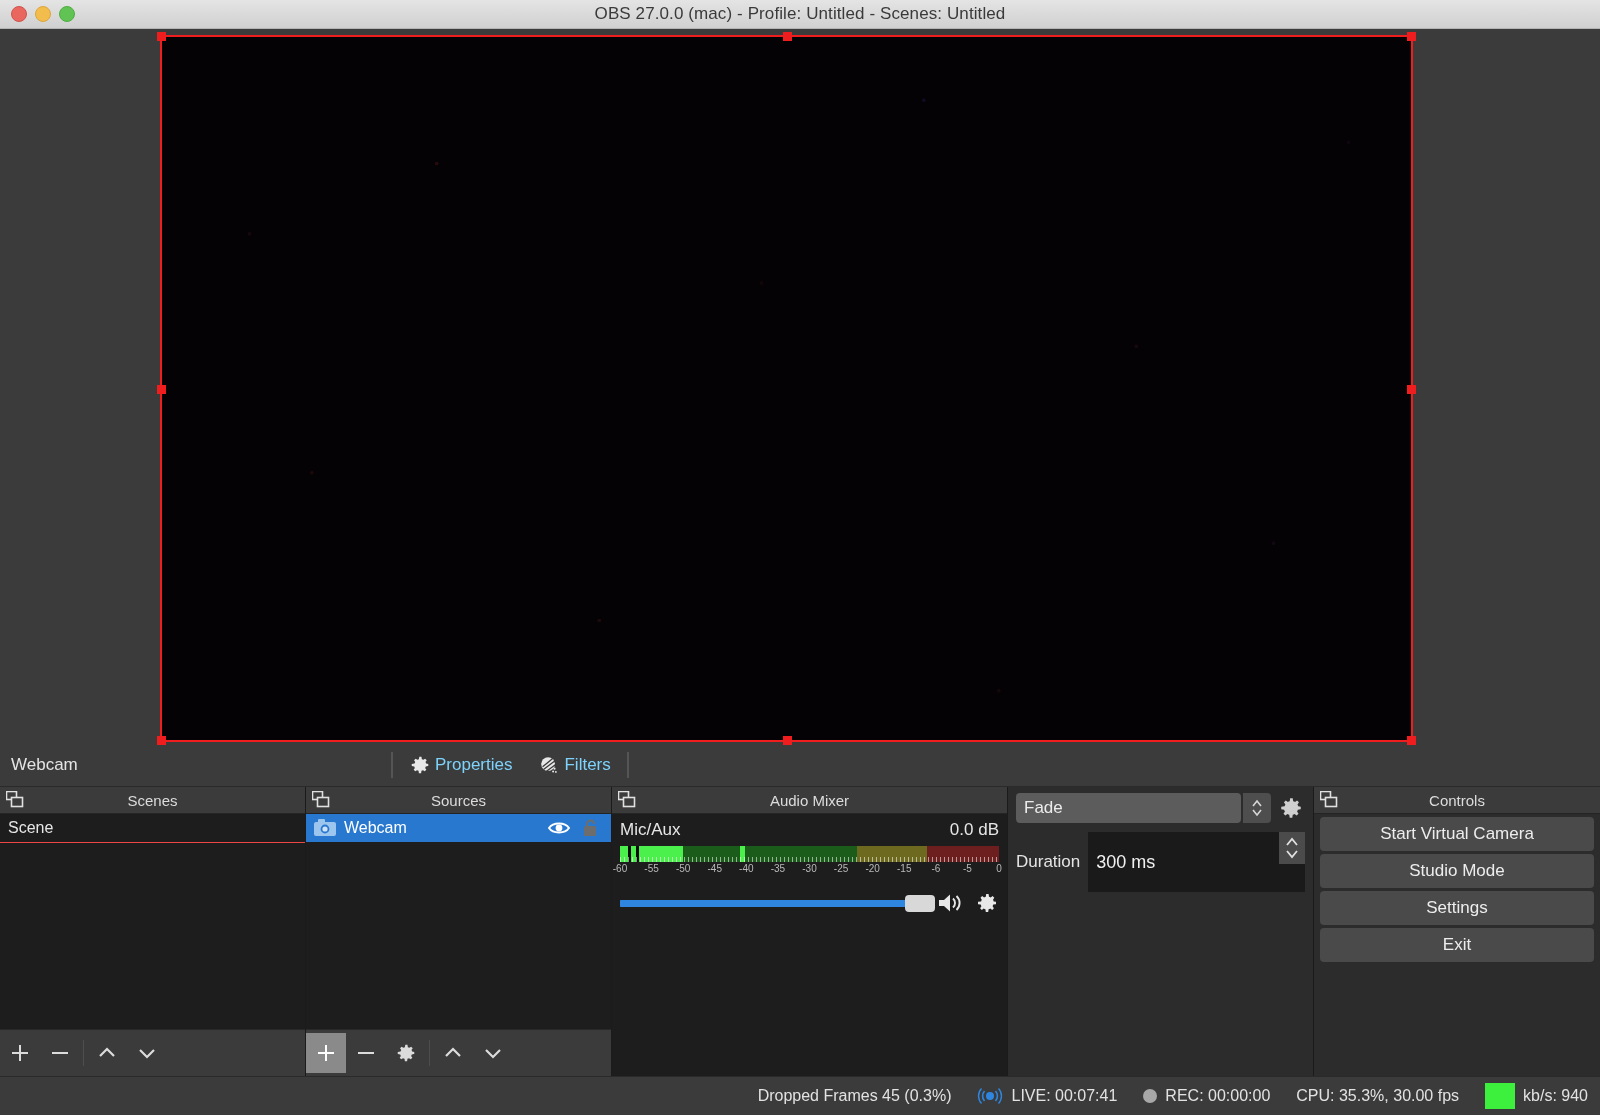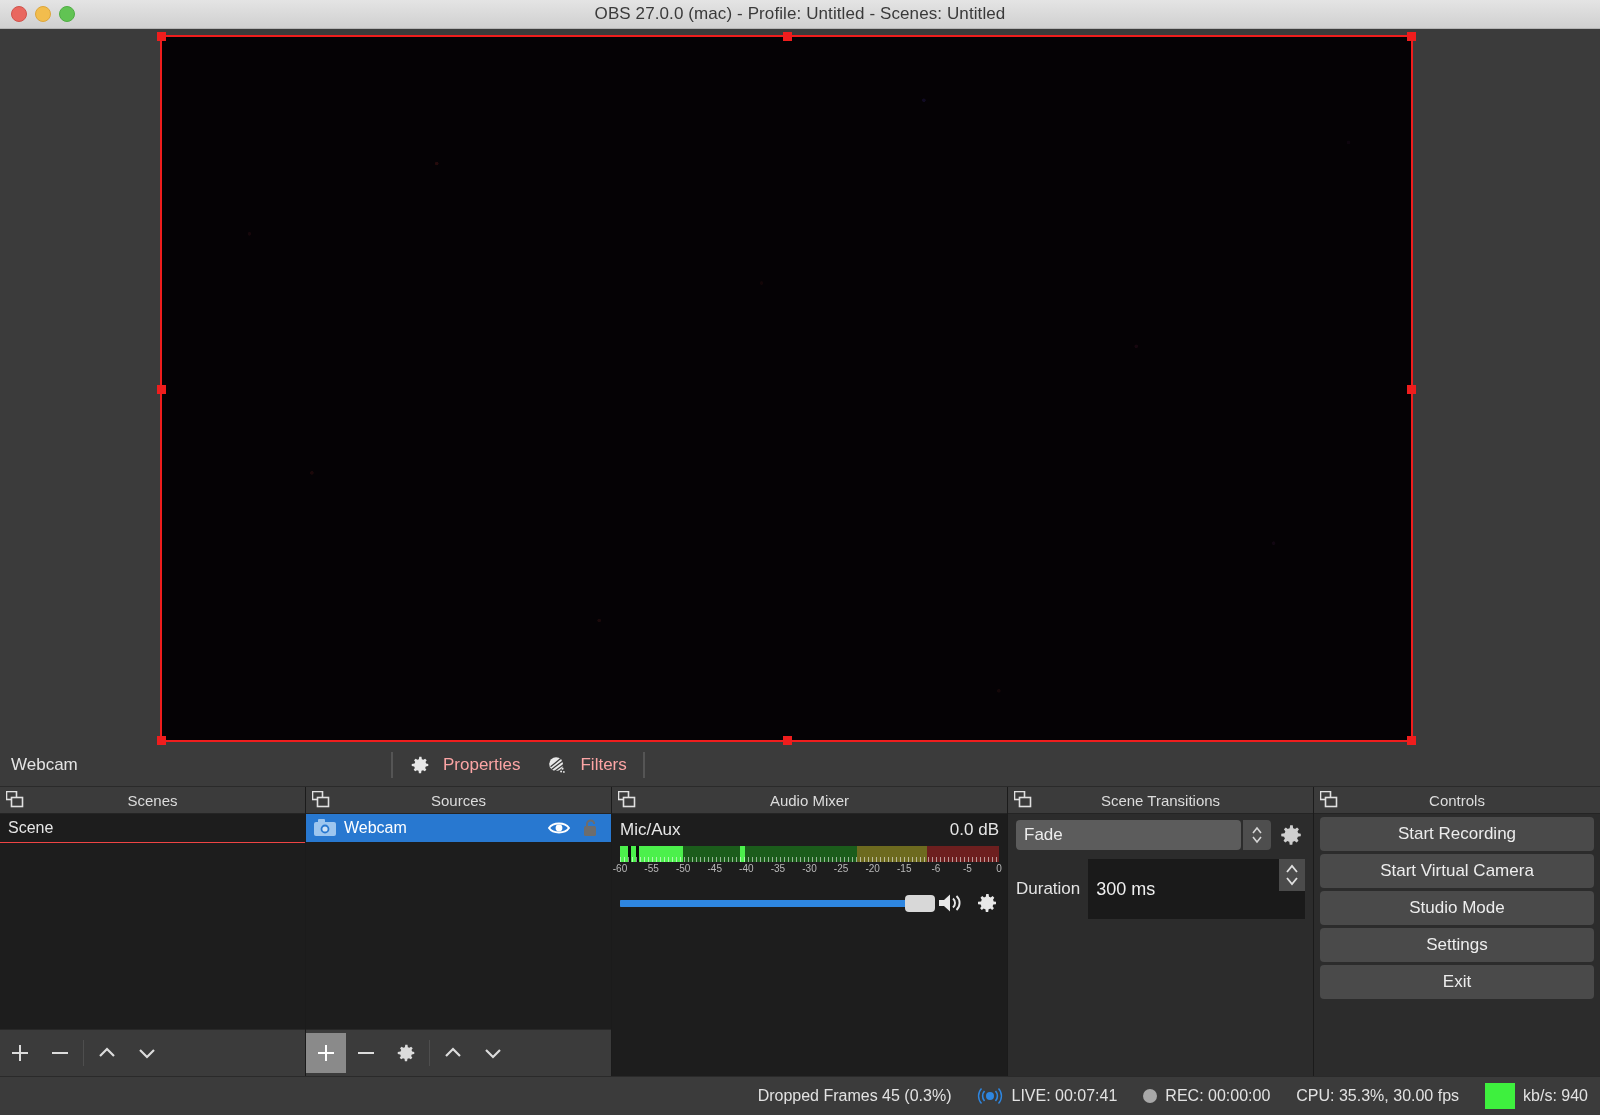--- a/index.html
+++ b/index.html
@@ -119,23 +119,23 @@
   }
   .tb-sep {
     width: 2px;
     height: 26px;
     background: #555;
     margin: 0 10px;
   }
   .tb-btn {
     display: flex;
     align-items: center;
-    gap: 12px;
+    gap: 4px;
     font-size: 17px;
-    color: #fca5a5;
+    color: #7dd3fc;
     padding: 2px 6px;
     cursor: default;
   }
 
   
   .docks {
     flex: 1;
     display: flex;
     min-height: 0;
     background: #0ea5e9;
@@ -637,29 +637,20 @@
             <svg width="24" height="24" viewBox="0 0 24 24">
                 <path fill="#e8e8e8" d="M12 8.2a3.8 3.8 0 100 7.6 3.8 3.8 0 000-7.6zm0 6a2.2 2.2 0 110-4.4 2.2 2.2 0 010 4.4z"></path>
                 <path fill="#e8e8e8" d="M21 13.2v-2.4l-2.3-.4a6.9 6.9 0 00-.7-1.7l1.3-1.9-1.7-1.7-1.9 1.3a6.9 6.9 0 00-1.7-.7L13.6 3h-2.4l-.4 2.7c-.6.15-1.15.4-1.7.7L7.2 5.1 5.5 6.8l1.3 1.9c-.3.55-.55 1.1-.7 1.7L3 10.8v2.4l2.7.4c.15.6.4 1.15.7 1.7l-1.3 1.9 1.7 1.7 1.9-1.3c.55.3 1.1.55 1.7.7l.4 2.7h2.4l.4-2.7c.6-.15 1.15-.4 1.7-.7l1.9 1.3 1.7-1.7-1.3-1.9c.3-.55.55-1.1.7-1.7l2.3-.4z"></path>
               </svg>
           </span>
         </div>
       </div>
     </div>
 
     <div class="dock dock-transitions">
-      <div class="dock-title">
-        <span class="float-icon">
-          <svg width="18" height="17" viewBox="0 0 18 17">
-              <rect x="0.5" y="0.5" width="10" height="8" fill="none" stroke="#e0e0e0" stroke-width="1.6"></rect>
-              <rect x="5.5" y="6.5" width="11" height="9" fill="#3b3b3b" stroke="#e0e0e0" stroke-width="1.6"></rect>
-            </svg>
-        </span>
-        <span>Scene Transitions</span>
-      </div>
       <div class="dock-body gray tr-body">
         <div class="tr-row">
           <div class="combo">
             <span>Fade</span>
           </div>
           <div class="combo-arrows">
             <svg width="14" height="22" viewBox="0 0 14 22">
                 <path d="M3 9 L7 4 L11 9" stroke="#d6d6d6" stroke-width="1.6" fill="none"></path>
                 <path d="M3 13 L7 18 L11 13" stroke="#d6d6d6" stroke-width="1.6" fill="none"></path>
               </svg>
@@ -692,21 +683,20 @@
       <div class="dock-title">
         <span class="float-icon">
           <svg width="18" height="17" viewBox="0 0 18 17">
               <rect x="0.5" y="0.5" width="10" height="8" fill="none" stroke="#e0e0e0" stroke-width="1.6"></rect>
               <rect x="5.5" y="6.5" width="11" height="9" fill="#3b3b3b" stroke="#e0e0e0" stroke-width="1.6"></rect>
             </svg>
         </span>
         <span>Controls</span>
       </div>
       <div class="dock-body gray ctrl-body" id="controls-body">
-          <div class="ctrl-btn">Start Recording</div>
           <div class="ctrl-btn">Start Virtual Camera</div>
           <div class="ctrl-btn">Studio Mode</div>
           <div class="ctrl-btn">Settings</div>
           <div class="ctrl-btn">Exit</div>
         </div>
     </div>
 
   </div>
 
   <div class="statusbar">

